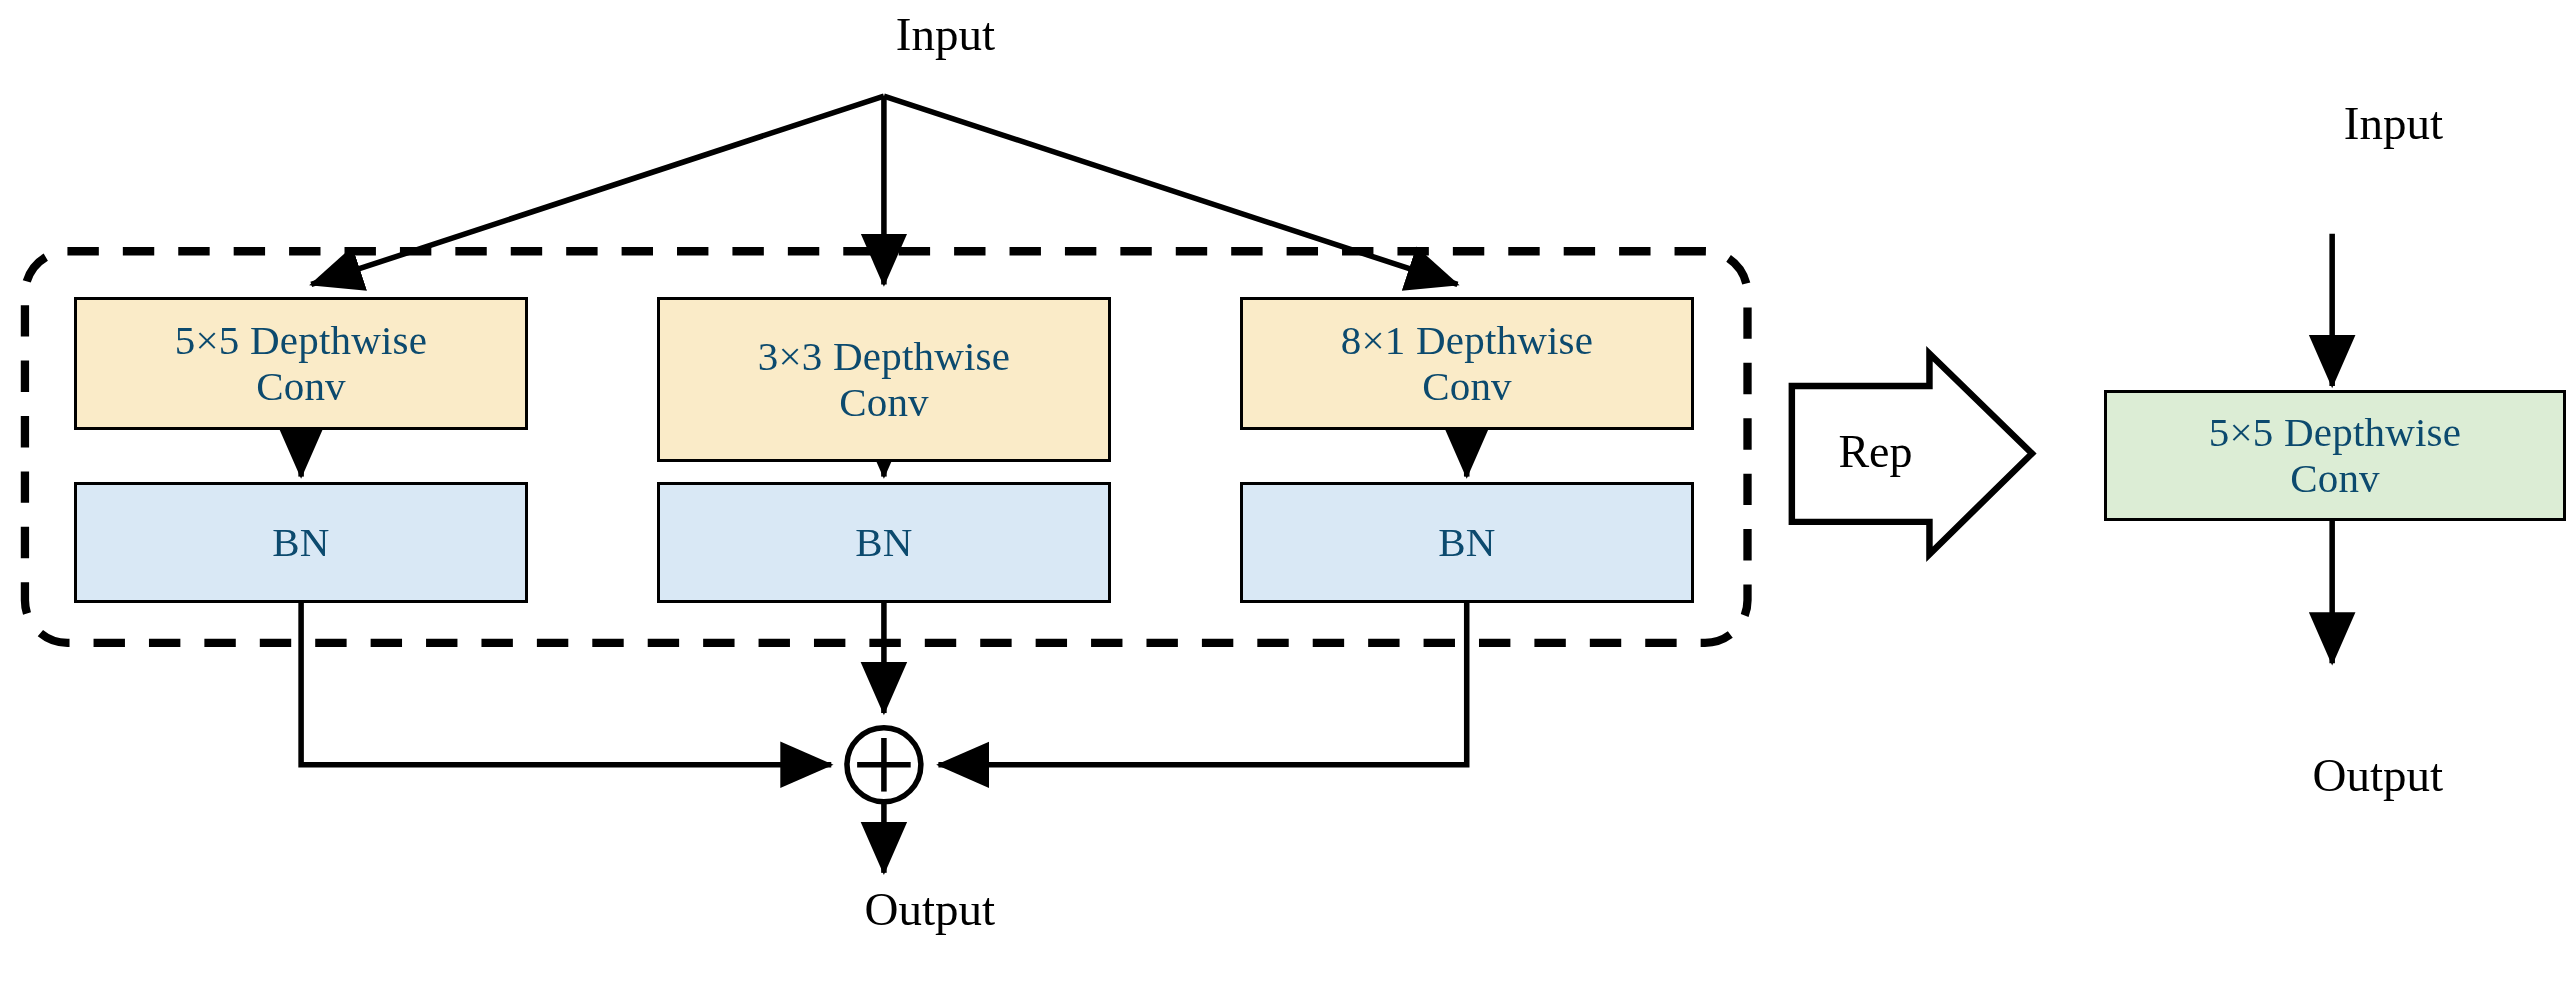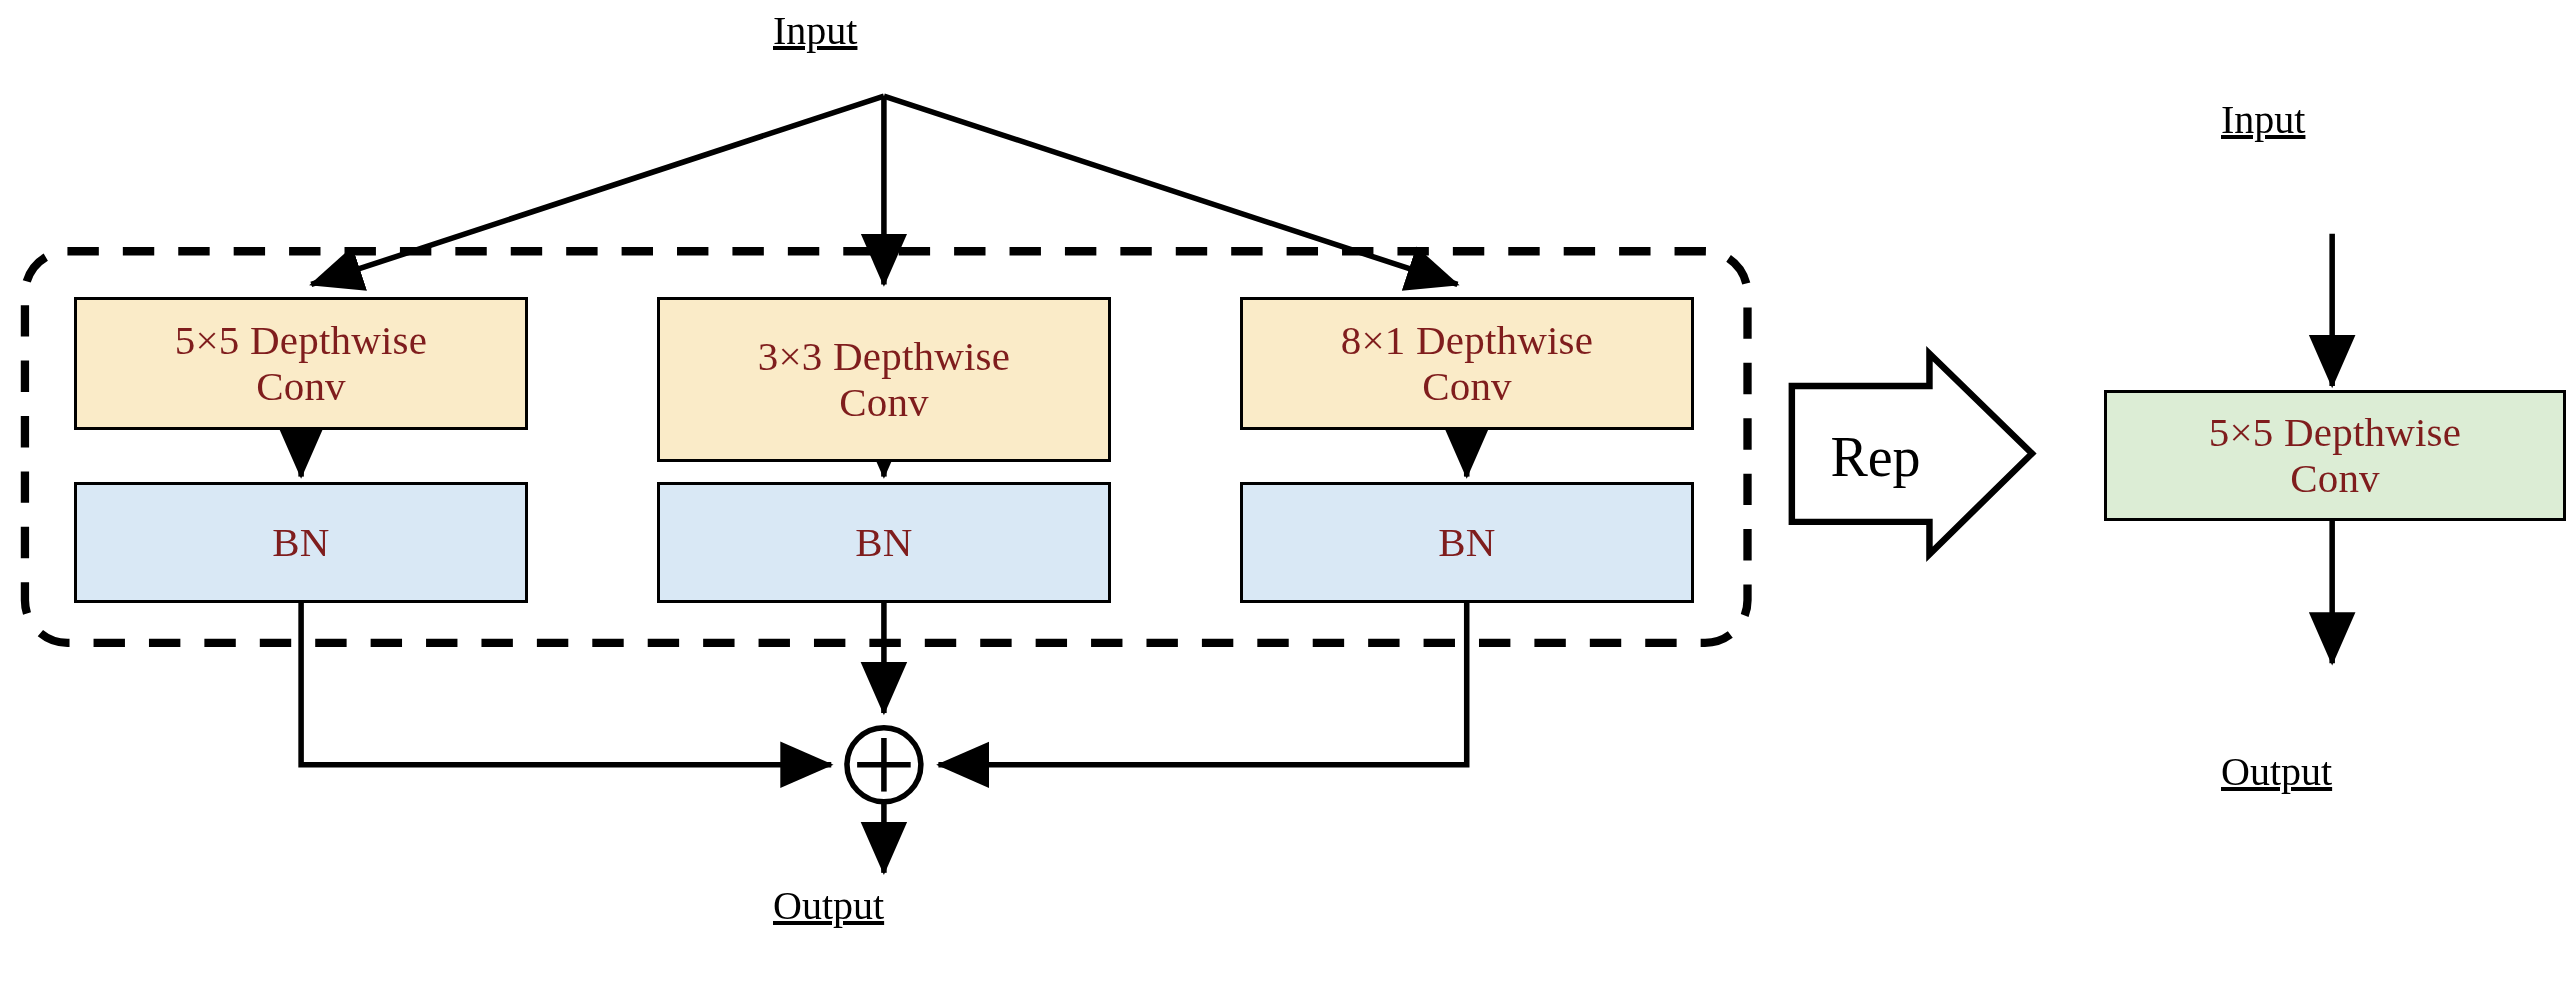--- a/index.html
+++ b/index.html
@@ -29,39 +29,38 @@
   .node-box {
     position: absolute;
     box-sizing: border-box;
     border: 3.7px solid #000000;
     display: flex;
     align-items: center;
     justify-content: center;
     text-align: center;
     line-height: 1.12;
     font-size: 41px;
-    color: #7f1d1d;
+    color: #0c4a6e;
     letter-spacing: 0.2px;
   }
   .node-box .txt {
     display: block;
     padding: 0 7.4px;
     white-space: pre-line;
   }
   .free-label {
     position: absolute;
-    font-size: 40px;
+    font-size: 47px;
     color: #000000;
-    text-align: left;
+    text-align: right;
     white-space: nowrap;
-    text-decoration: underline;
   }
   .rep-label {
     position: absolute;
-    font-size: 56px;
+    font-size: 46px;
     color: #000000;
     text-align: center;
     white-space: nowrap;
   }
 </style>
 </head>
 <body>
 
 <div id="canvas">
 

